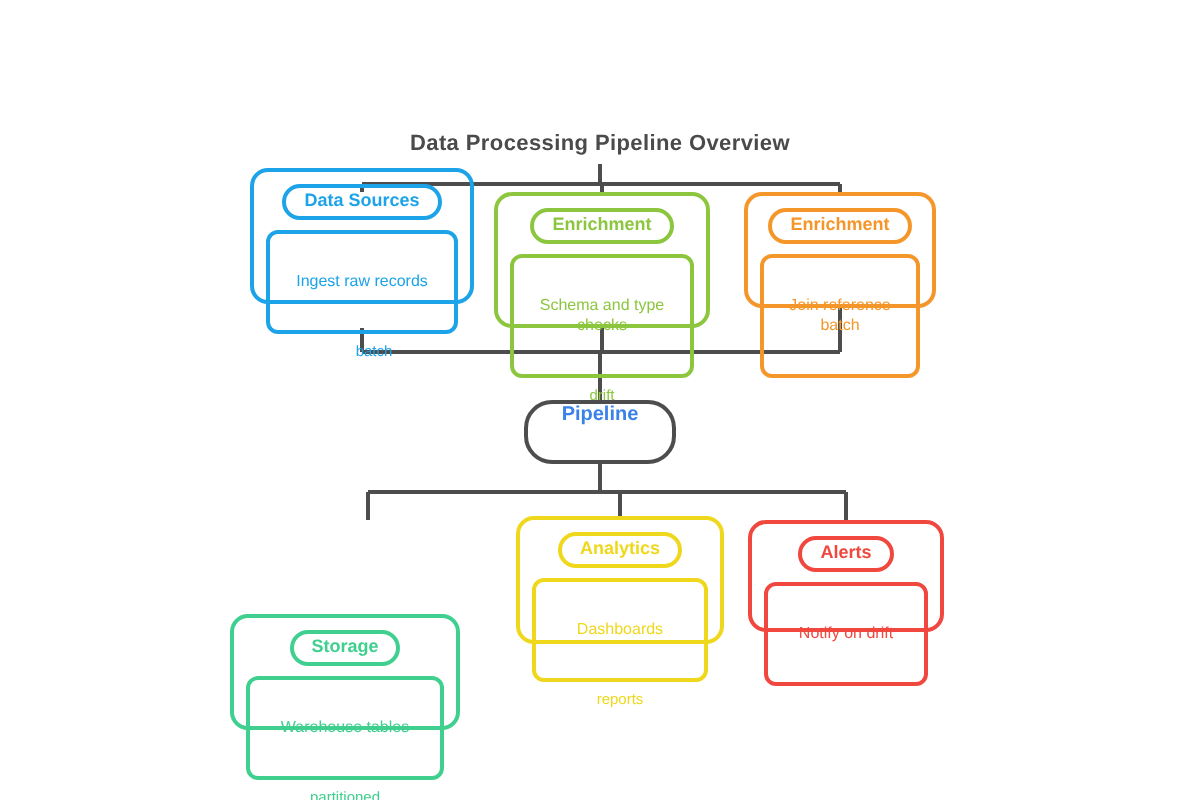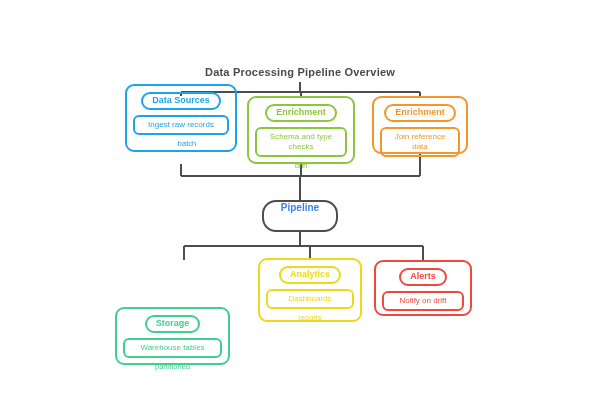--- a/index.html
+++ b/index.html
@@ -63,21 +63,21 @@
     text-align: center;
     white-space: nowrap;
   }
   .node-body {
     box-sizing: border-box;
     margin-top: 5px;
     width: 100%;
     border-width: 2px;
     border-style: solid;
     border-radius: 6px;
-    padding: 3px 4px;
+    padding: 19px 4px;
     font-size: 8px;
     line-height: 1.25;
     text-align: center;
   }
   .node-caption {
     margin-top: 4px;
     font-size: 7.5px;
     line-height: 1.2;
     text-align: center;
     white-space: nowrap;
@@ -138,21 +138,21 @@
   </div>
 
   <div class="node" id="node-validate" style="left: 247px; top: 96px; width: 108px; height: 68px; border-color: rgb(140, 198, 62); color: rgb(140, 198, 62);">
     <div class="node-header" style="border-color: rgb(140, 198, 62); color: rgb(140, 198, 62);">Enrichment</div>
     <div class="node-body" style="border-color: rgb(140, 198, 62); color: rgb(140, 198, 62);">Schema and type checks</div>
     <div class="node-caption" style="color: rgb(140, 198, 62);">drift</div>
   </div>
 
   <div class="node" id="node-enrich" style="left: 372px; top: 96px; width: 96px; height: 58px; border-color: rgb(245, 150, 42); color: rgb(245, 150, 42);">
     <div class="node-header" style="border-color: rgb(245, 150, 42); color: rgb(245, 150, 42);">Enrichment</div>
-    <div class="node-body" style="border-color: rgb(245, 150, 42); color: rgb(245, 150, 42);">Join reference data</div>
+    <div class="node-body" style="border-color: rgb(245, 150, 42); color: rgb(245, 150, 42);">Join reference batch</div>
   </div>
 
   <div class="hub" id="node-hub" style="left: 262px; top: 200px; width: 76px; height: 32px; border-color: rgb(77, 77, 77);">
     <span class="hub-label" style="color: rgb(59, 130, 232);">Pipeline</span>
   </div>
 
   <div class="node" id="node-storage" style="left: 115px; top: 260px; width: 115px; height: 58px; border-color: rgb(63, 207, 142); color: rgb(63, 207, 142); margin-top: 47px;">
     <div class="node-header" style="border-color: rgb(63, 207, 142); color: rgb(63, 207, 142);">Storage</div>
     <div class="node-body" style="border-color: rgb(63, 207, 142); color: rgb(63, 207, 142);">Warehouse tables</div>
     <div class="node-caption" style="color: rgb(63, 207, 142);">partitioned</div>

